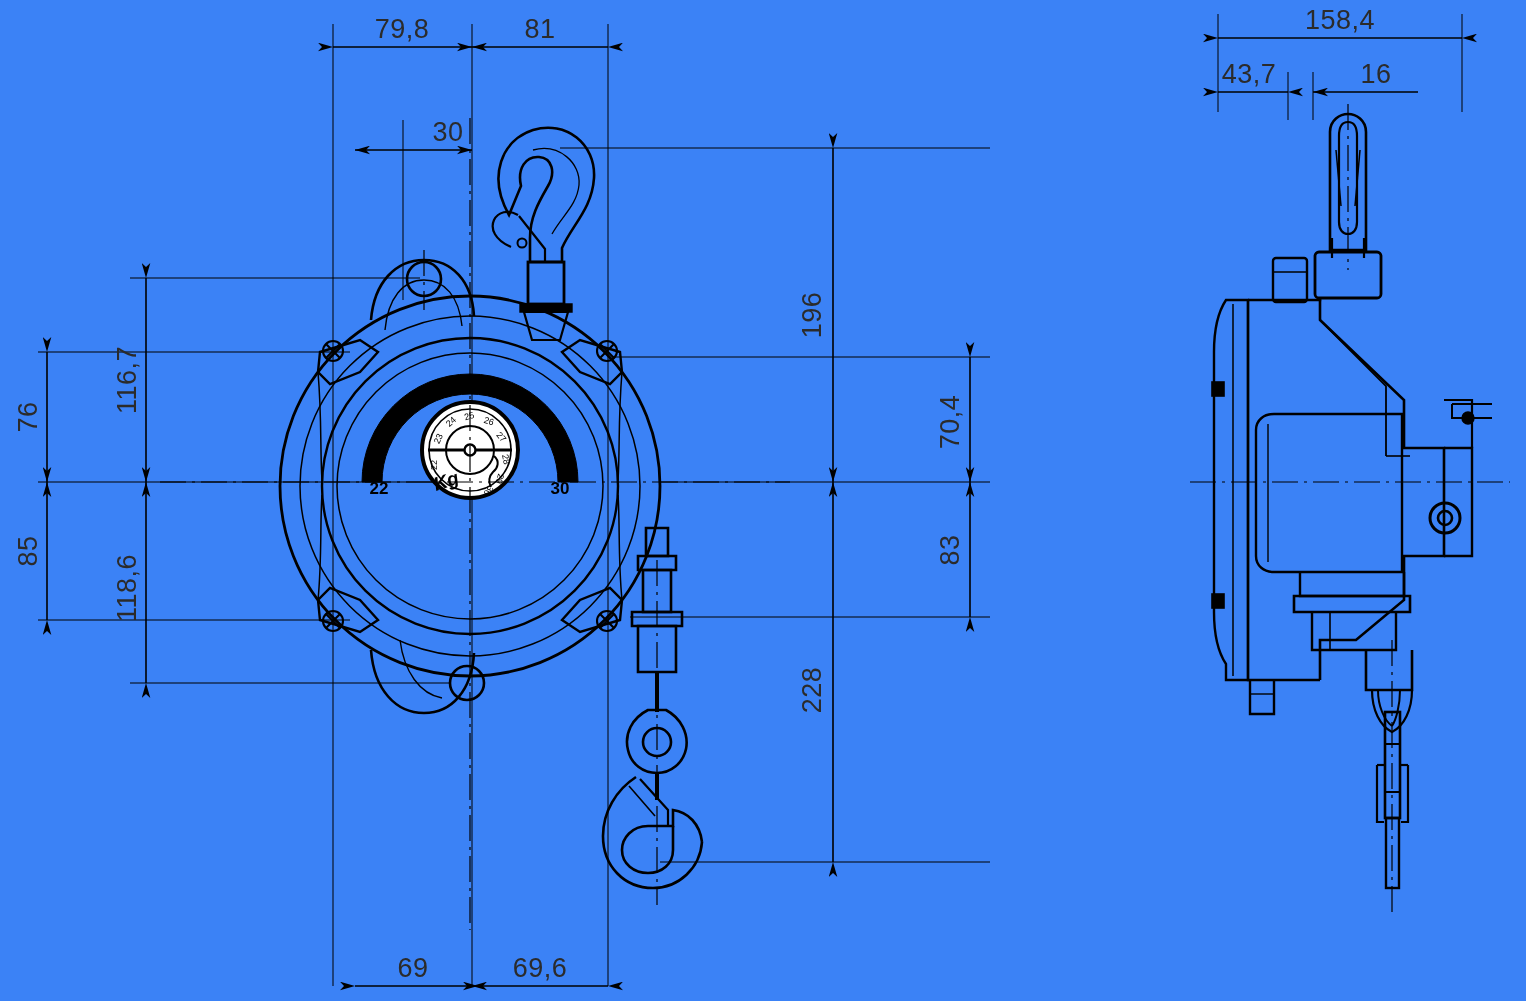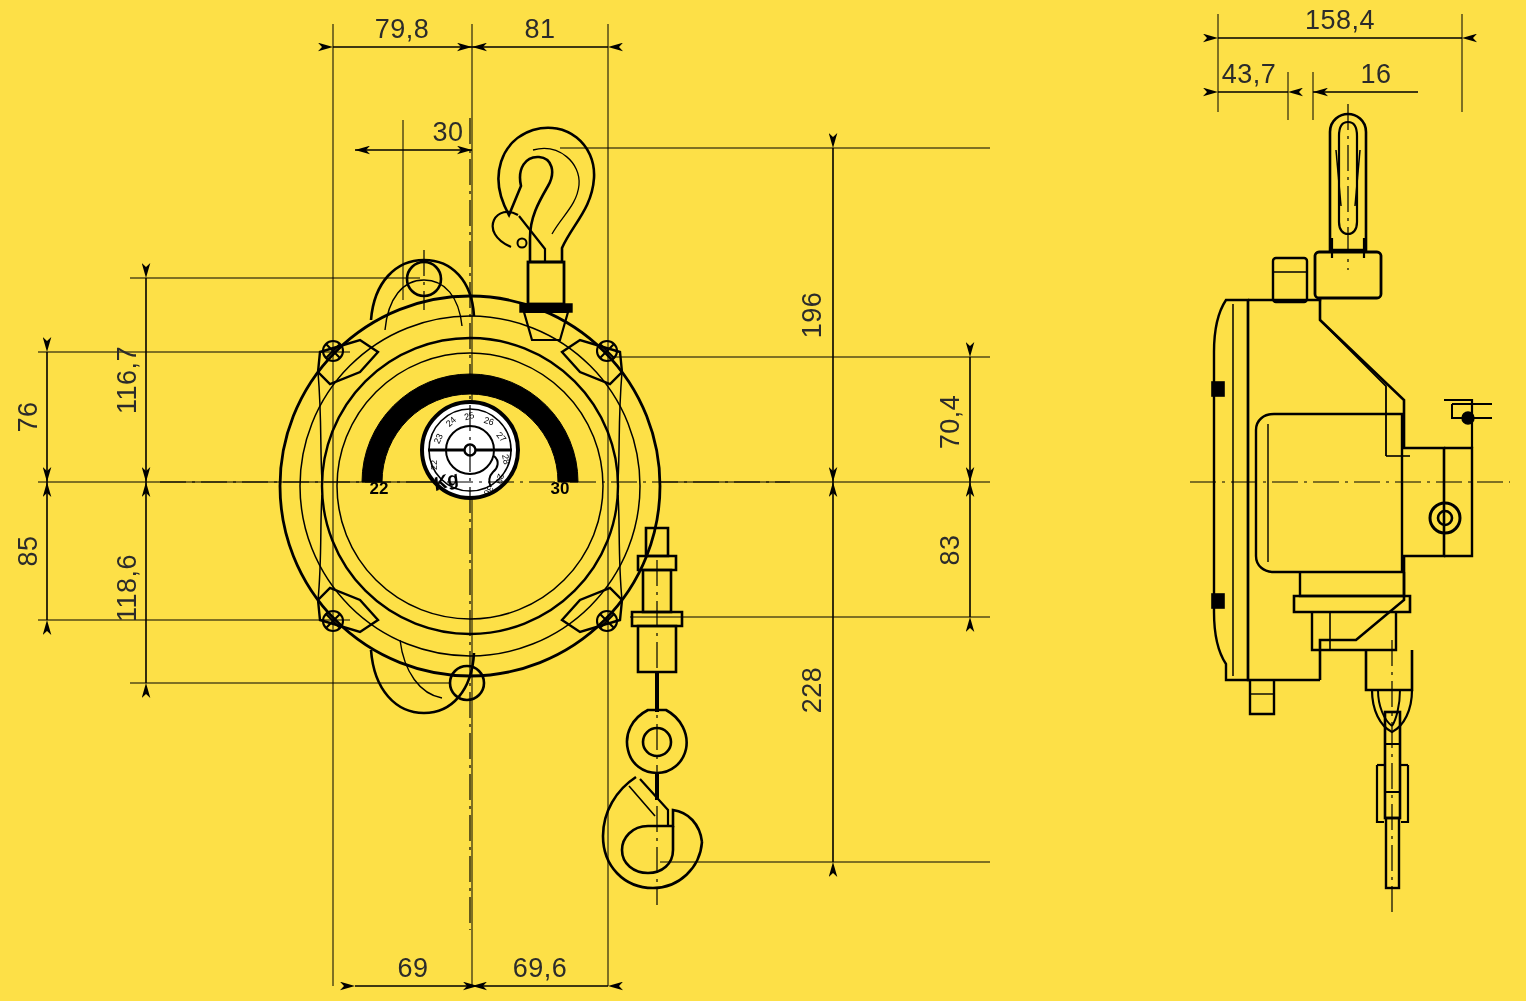--- a/index.html
+++ b/index.html
@@ -7,21 +7,21 @@
     padding: 0;
     background: #ffffff;
   }
   body {
     font-family: "Liberation Sans", sans-serif;
   }
   #drawing-root {
     position: relative;
     width: 1526px;
     height: 1001px;
-    background: #fde047;
+    background: #3b82f6;
     overflow: hidden;
   }
   svg.sheet {
     display: block;
     width: 1526px;
     height: 1001px;
   }
   .dim-text {
     font-family: "Liberation Sans", sans-serif;
     font-size: 27px;

